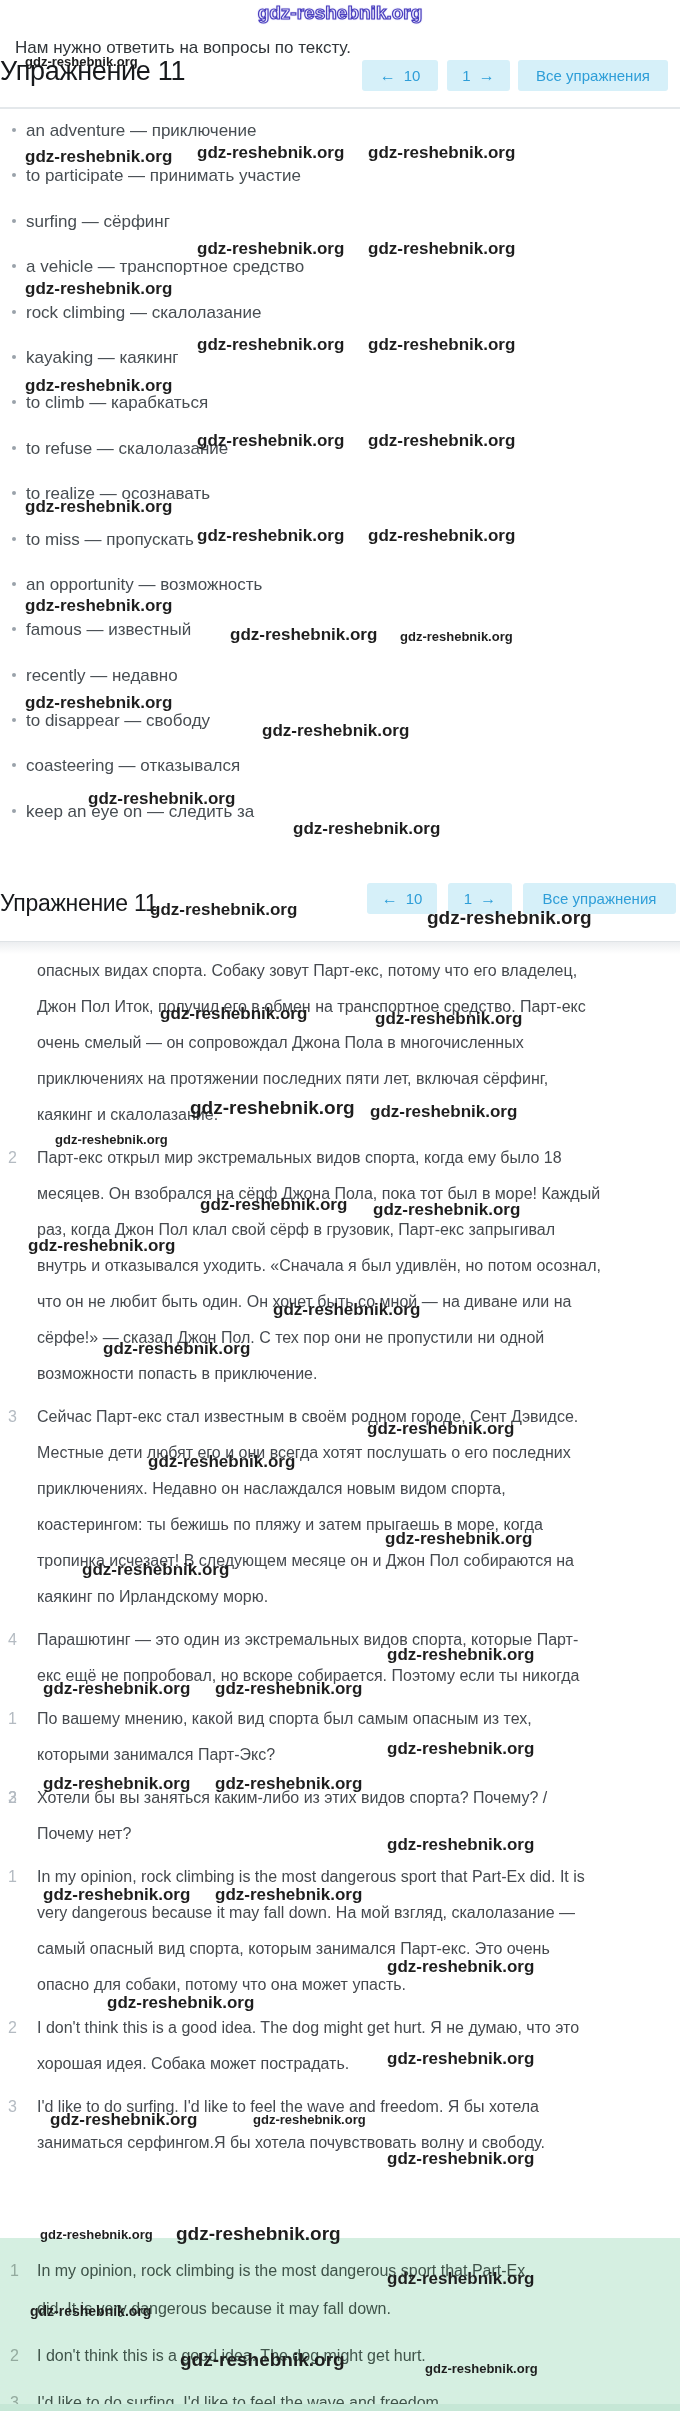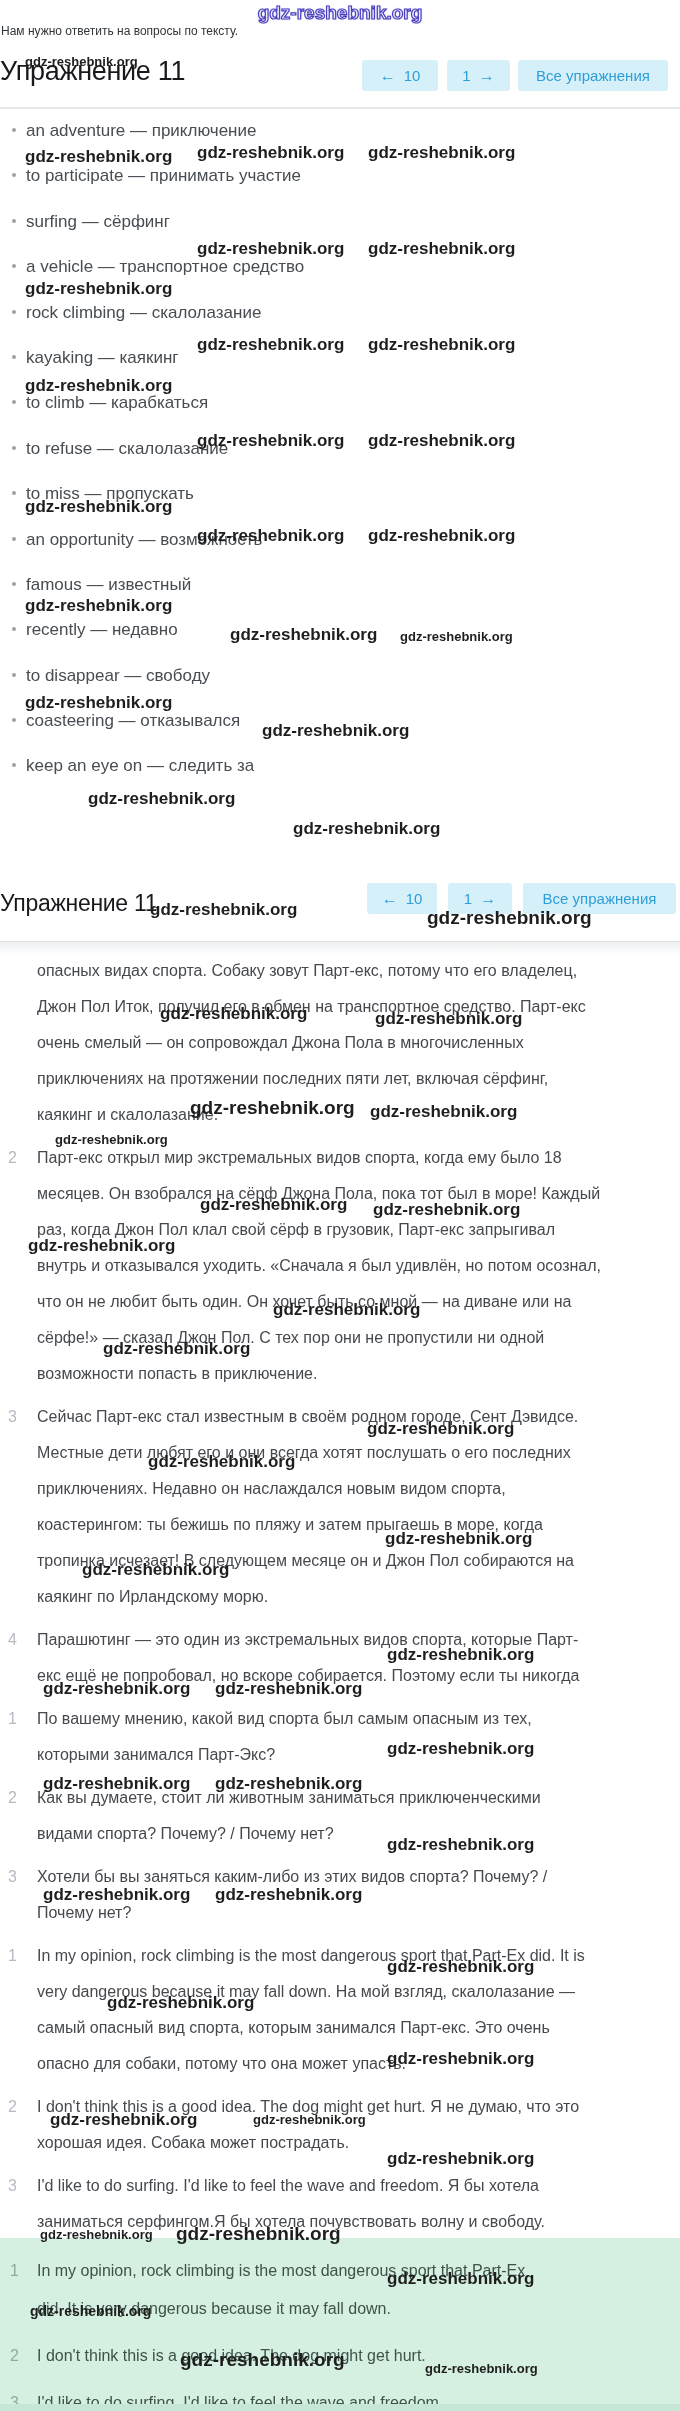--- a/index.html
+++ b/index.html
@@ -2,21 +2,21 @@
 <html><head>
 <meta charset="utf-8">
 <style>
   html,body{margin:0;padding:0;background:#fff;}
   .page{position:relative;width:680px;height:2411px;overflow:hidden;background:#ffffff;
         font-family:"Liberation Sans",sans-serif;}
   
   .wm-top{position:absolute;top:2px;left:340px;transform:translateX(-50%);
           font-size:19px;font-weight:bold;color:#eeedfb;
           -webkit-text-stroke:1.2px #4a3fbf;text-shadow:0 0 2px #8d85e0;white-space:nowrap;}
-  .intro{position:absolute;top:24px;left:1px;margin:0;font-size:12px;color:#303539;}
+  .intro{position:absolute;top:24px;left:1px;margin:14px;font-size:17px;color:#303539;}
   
   .extitle{position:absolute;margin:0;color:#17191c;font-weight:normal;letter-spacing:-0.3px;white-space:nowrap;}
   .extitle.t1{top:56px;left:0;font-size:27px;}
   .extitle.t2{top:890px;left:0;font-size:23px;}
   .navbtn{position:absolute;height:31px;border:none;border-radius:3px;background:#d6f0f9;
           color:#2e9ed8;font-size:15px;font-family:"Liberation Sans",sans-serif;
           display:flex;align-items:center;justify-content:center;gap:8px;cursor:pointer;padding:0;}
   .nav1 .prev{top:60px;left:362px;width:76px;}
   .nav1 .next{top:60px;left:447px;width:63px;}
   .nav1 .all {top:60px;left:518px;width:150px;}
@@ -76,20 +76,21 @@
 
   <ul class="vocab">
       <li>an adventure — приключение</li>
       <li>to participate — принимать участие</li>
       <li>surfing — сёрфинг</li>
       <li>a vehicle — транспортное средство</li>
       <li>rock climbing — скалолазание</li>
       <li>kayaking — каякинг</li>
       <li>to climb — карабкаться</li>
       <li>to refuse — скалолазание</li>
+      <li>to realize — осознавать</li>
       <li>to miss — пропускать</li>
       <li>an opportunity — возможность</li>
       <li>famous — известный</li>
       <li>recently — недавно</li>
       <li>to disappear — свободу</li>
       <li>coasteering — отказывался</li>
       <li>keep an eye on — следить за</li>
     </ul>
 
   <h2 class="extitle t2">Упражнение 11</h2>
@@ -123,22 +124,21 @@
       <div class="para"><span class="num">3</span><span>Сейчас Парт-екс стал известным в своём родном городе, Сент Дэвидсе.
 Местные дети любят его и они всегда хотят послушать о его последних
 приключениях. Недавно он наслаждался новым видом спорта,
 коастерингом: ты бежишь по пляжу и затем прыгаешь в море, когда
 тропинка исчезает! В следующем месяце он и Джон Пол собираются на
 каякинг по Ирландскому морю.</span></div>
       <div class="para"><span class="num">4</span><span>Парашютинг — это один из экстремальных видов спорта, которые Парт-
 екс ещё не попробовал, но вскоре собирается. Поэтому если ты никогда</span></div>
       <div class="para"><span class="num">1</span><span>По вашему мнению, какой вид спорта был самым опасным из тех,
 которыми занимался Парт-Экс?</span></div>
-      <div class="para"><span class="num">2</span><span>Как вы думаете, стоит ли животным заниматься приключенческими
-видами спорта? Почему? / Почему нет?</span></div>
+      <div class="para"><span class="num">2</span></div>
       <div class="para"><span class="num">3</span><span>Хотели бы вы заняться каким-либо из этих видов спорта? Почему? /
 Почему нет?</span></div>
       <div class="para"><span class="num">1</span><span>In my opinion, rock climbing is the most dangerous sport that Part-Ex did. It is
 very dangerous because it may fall down. На мой взгляд, скалолазание —
 самый опасный вид спорта, которым занимался Парт-екс. Это очень
 опасно для собаки, потому что она может упасть.</span></div>
       <div class="para"><span class="num">2</span><span>I don't think this is a good idea. The dog might get hurt. Я не думаю, что это
 хорошая идея. Собака может пострадать.</span></div>
       <div class="para"><span class="num">3</span><span>I'd like to do surfing. I'd like to feel the wave and freedom. Я бы хотела
 заниматься серфингом.Я бы хотела почувствовать волну и свободу.</span></div>

